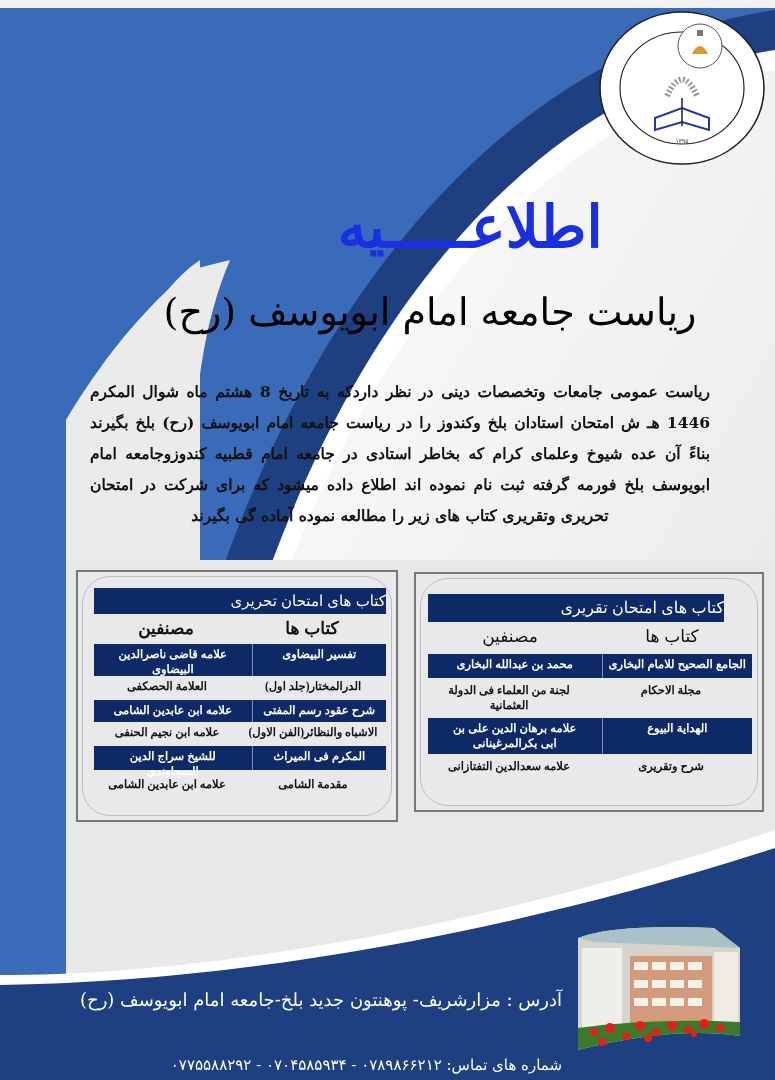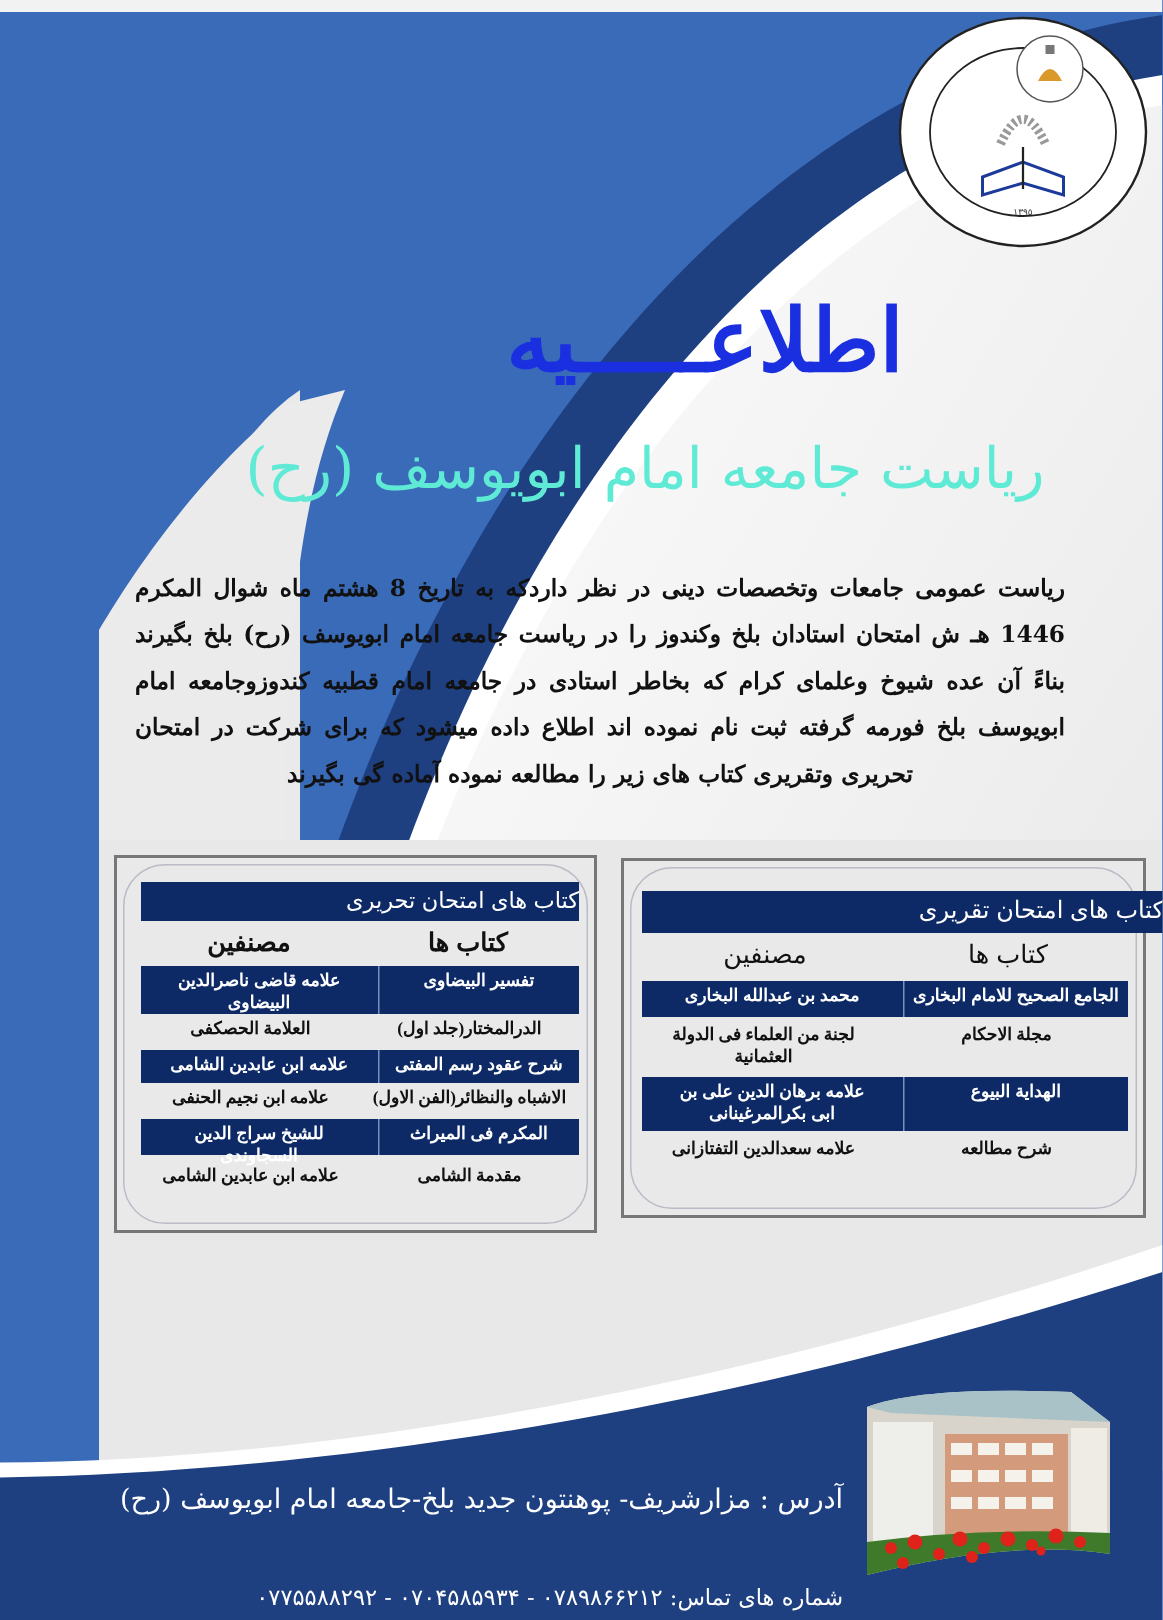--- a/index.html
+++ b/index.html
@@ -2,21 +2,21 @@
 <html><head>
 <meta charset="utf-8">
 <style>
   html, body { margin:0; padding:0; }
   body { width:775px; height:1080px; position:relative; overflow:hidden; background:#3a6bb8; font-family:"DejaVu Sans", sans-serif; }
   .page { position:absolute; left:0; top:0; width:775px; height:1080px; }
   .top-strip { position:absolute; left:0; top:0; width:775px; height:8px; background:#f2f2f2; }
   .bg-svg { position:absolute; left:0; top:0; }
   .seal { position:absolute; left:597px; top:8px; width:170px; height:160px; }
   .title { position:absolute; left:240px; top:192px; width:460px; text-align:center; direction:rtl; color:#1a2fe0; font-family:"DejaVu Serif", serif; font-size:58px; font-weight:bold; line-height:70px; letter-spacing:2px; }
-  .subtitle { position:absolute; left:150px; top:282px; width:560px; text-align:center; direction:rtl; color:#5eead4; font-family:"DejaVu Serif", serif; font-size:38px; line-height:60px; }
+  .subtitle { position:absolute; left:150px; top:282px; width:560px; text-align:center; direction:rtl; color:#000000; font-family:"DejaVu Serif", serif; font-size:38px; line-height:60px; }
   .body-text { position:absolute; left:90px; top:376px; width:620px; direction:rtl; text-align:justify; text-align-last:center; color:#111; font-family:"DejaVu Serif", serif; font-size:15.5px; line-height:31px; font-weight:bold; }
   .card { position:absolute; background:#e9e9e9; border:2px solid #777; border-radius:0; box-sizing:border-box; }
   .card-inner { position:absolute; inset:4px; border:1px solid #b9bcc6; border-radius:28px; }
   .table-title { position:absolute; background:#0d2a66; color:#fff; text-align:right; direction:rtl; font-family:"Liberation Sans", sans-serif; font-size:15px; line-height:26px; }
   .col-head { position:absolute; text-align:center; direction:rtl; color:#111; font-family:"Liberation Sans", sans-serif; font-size:17px; font-weight:bold; }
   .col-head.light { font-weight:normal; }
   .row { position:absolute; display:flex; direction:rtl; }
   .row .cell { flex:1; text-align:center; font-family:"Liberation Sans", sans-serif; font-size:11.5px; font-weight:bold; line-height:15px; padding:3px 4px; box-sizing:border-box; }
   .row.dark { background:#0d2a66; }
   .row.dark .cell { color:#fff;margin-left:12px; }
@@ -107,38 +107,38 @@
       <div class="cell">للشیخ سراج الدین السجاوندی</div>
     </div>
     <div class="row light" style="left:16px; top:202px; width:292px; height:22px;">
       <div class="cell">مقدمة الشامی</div>
       <div class="cell">علامه ابن عابدین الشامی</div>
     </div>
   </div>
 
   <div class="card" style="left:414px; top:572px; width:350px; height:240px;">
     <div class="card-inner"></div>
-    <div class="table-title" style="left:12px; top:20px; width:348px; font-size:16px; line-height:28px;">کتاب های امتحان تقریری</div>
+    <div class="table-title" style="left:12px; top:20px; width:296px; font-size:16px; line-height:28px;">کتاب های امتحان تقریری</div>
     <div class="col-head light" style="left:176px; top:52px; width:160px;">کتاب ها</div>
     <div class="col-head light" style="left:12px; top:52px; width:164px;">مصنفین</div>
 
     <div class="row dark" style="left:12px; top:80px; width:324px; height:24px;">
       <div class="cell">الجامع الصحیح للامام البخاری</div>
       <div class="cell">محمد بن عبدالله البخاری</div>
     </div>
     <div class="row light" style="left:12px; top:106px; width:324px; height:36px;">
       <div class="cell">مجلة الاحکام</div>
       <div class="cell">لجنة من العلماء فی الدولة العثمانیة</div>
     </div>
     <div class="row dark" style="left:12px; top:144px; width:324px; height:36px;">
       <div class="cell">الهدایة البیوع</div>
       <div class="cell">علامه برهان الدین علی بن ابی بکرالمرغینانی</div>
     </div>
     <div class="row light" style="left:12px; top:182px; width:324px; height:24px;">
-      <div class="cell">شرح مطالعه</div>
+      <div class="cell">شرح وتقریری</div>
       <div class="cell">علامه سعدالدین التفتازانی</div>
     </div>
   </div>
 
   <svg class="building" viewBox="0 0 170 132">
     <path d="M 4 20 Q 40 6 140 10 L 166 30 L 166 118 Q 100 108 4 132 Z" fill="#d8d4cc"></path>
     <path d="M 4 20 Q 40 6 140 10 L 166 30 L 20 24 Z" fill="#a9c2c8"></path>
     <rect x="8" y="30" width="40" height="80" fill="#eeeeea"></rect>
     <rect x="56" y="38" width="82" height="72" fill="#d49a7c"></rect>
     <g fill="#f5f2ec">

